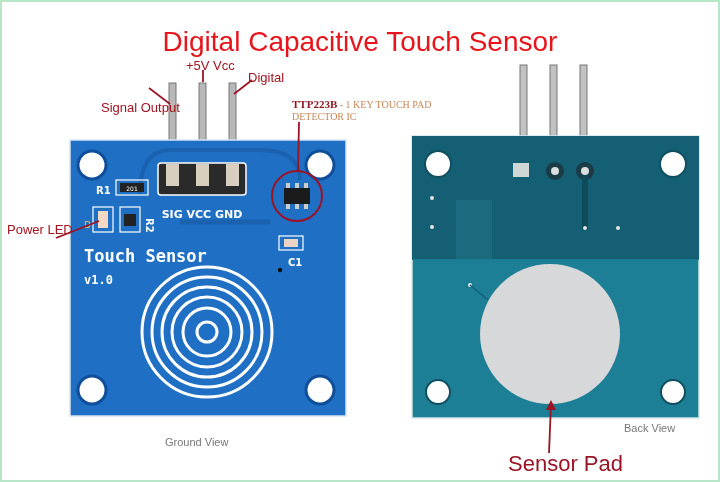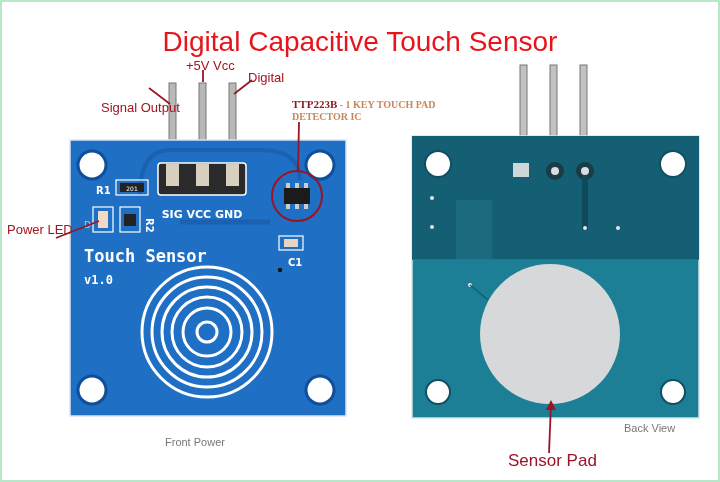--- a/index.html
+++ b/index.html
@@ -1,23 +1,23 @@
 <!DOCTYPE html>
 <html><head>
 <meta charset="utf-8">
 <style>
   html, body { margin:0; padding:0; }
   body { width:720px; height:482px; background:#fff; position:relative; overflow:hidden; font-family:"Liberation Sans", sans-serif; }
   .frame { position:absolute; left:0; top:0; width:716px; height:478px; border:2px solid #b7e6c9; }
   .title { position:absolute; left:0; right:0; top:26px; text-align:center; font-size:28px; color:#e8141c; }
   .lbl { position:absolute; font-size:13px; color:#a3141f; white-space:nowrap; }
-  .serif-lbl { position:absolute; font-family:"Liberation Serif", serif; font-size:10px; line-height:12px; color:#c8865a;font-weight:bold; }
+  .serif-lbl { position:absolute; font-family:"Liberation Serif", serif; font-size:10px; line-height:12px; color:#c8865a; }
   .serif-lbl b { color:#8a1a22; font-size:11px; }
   .caption { position:absolute; font-size:11px; color:#777; }
-  .bigcap { position:absolute; font-size:17px; color:#9b1426; }
+  .bigcap { position:absolute; font-size:22px; color:#9b1426; }
   svg.layer { position:absolute; left:0; top:0; }
 </style>
 </head>
 <body>
 
 <div class="frame"></div>
 
 <div class="title">Digital Capacitive Touch Sensor</div>
 
 <svg class="layer" width="720" height="482" viewBox="0 0 720 482">
@@ -129,15 +129,15 @@
 <div class="lbl" style="left:186px; top:58px;">+5V Vcc</div>
 <div class="lbl" style="left:248px; top:70px;">Digital</div>
 
 <div class="serif-lbl" style="left:292px; top:98px;">
   <b>TTP223B</b><span> - 1 KEY TOUCH PAD</span><br>
   <span>DETECTOR IC</span>
 </div>
 
 <div class="lbl" style="left:7px; top:222px;">Power LED</div>
 
-<div class="caption" style="left:165px; top:436px;">Front Power</div>
+<div class="caption" style="left:165px; top:436px;">Ground View</div>
 <div class="caption" style="left:624px; top:422px;">Back View</div>
 <div class="bigcap" style="left:508px; top:451px;">Sensor Pad</div>
 
 </body></html>

